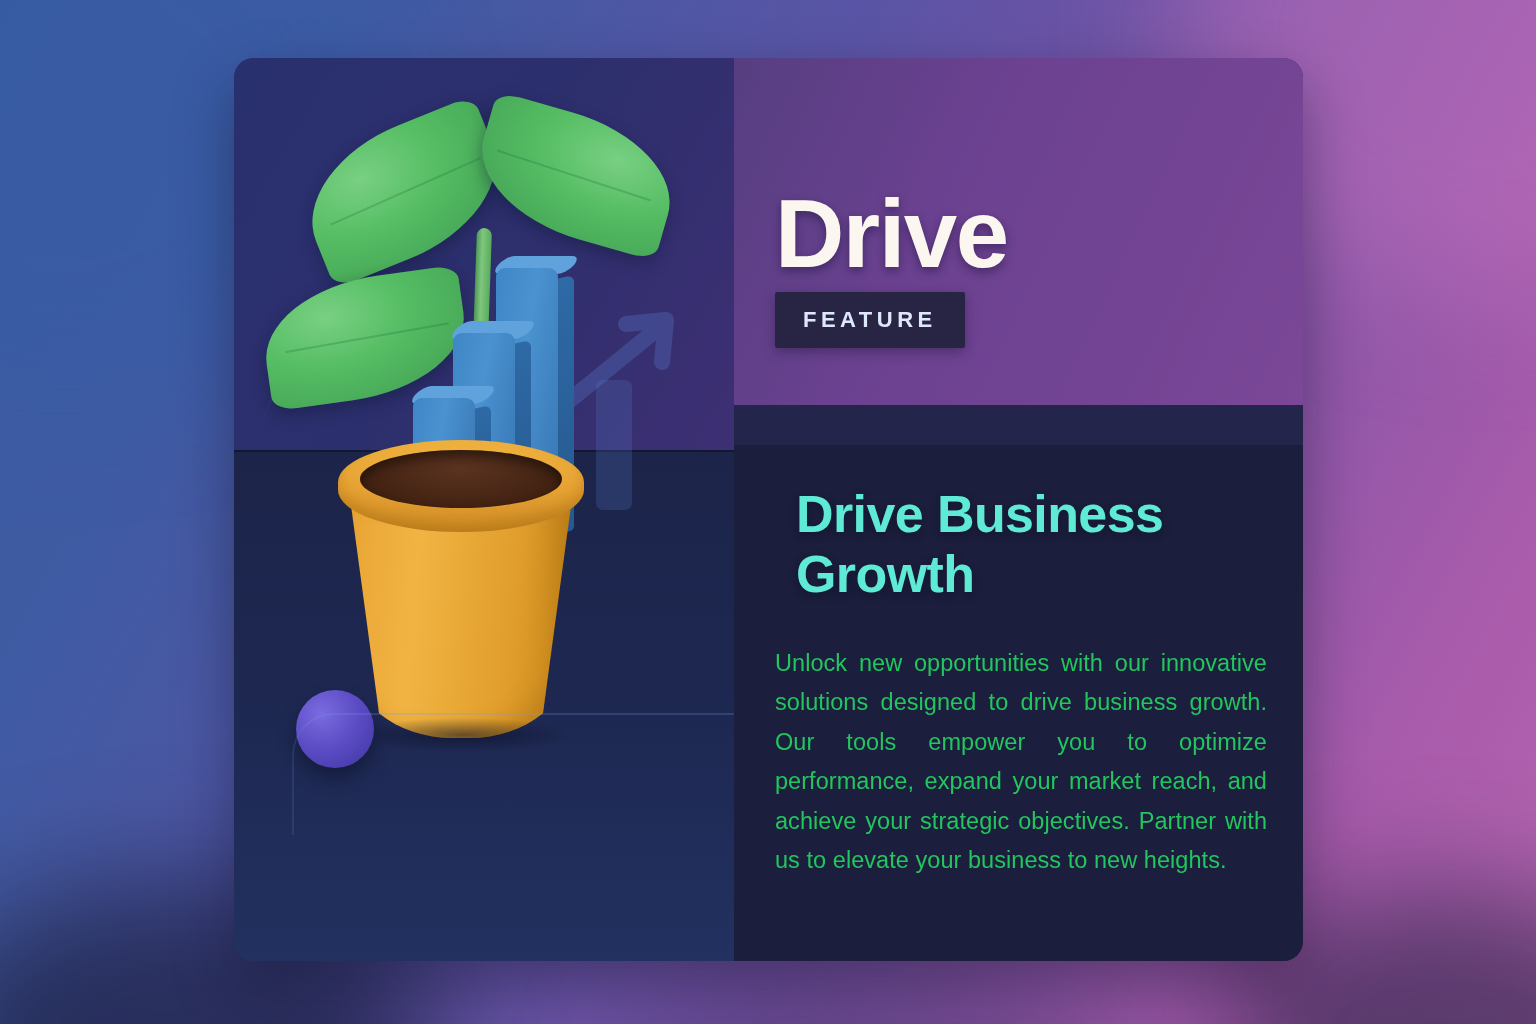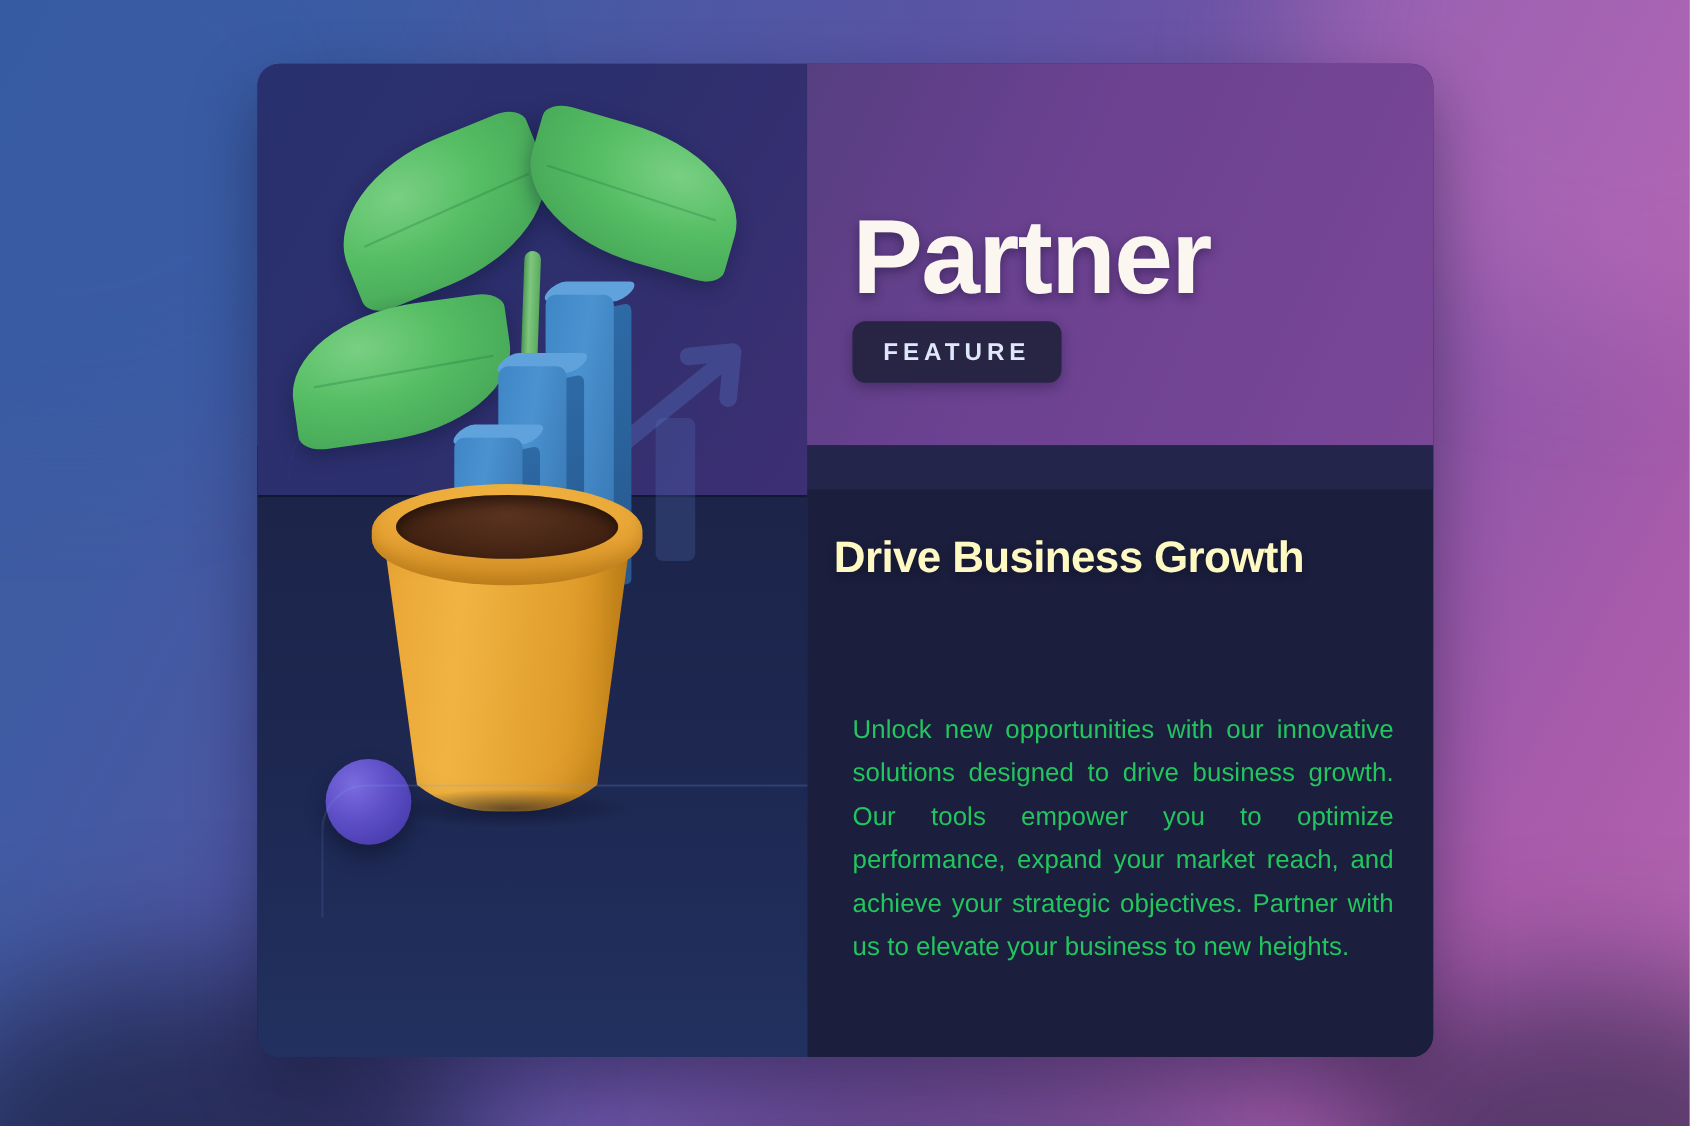--- a/index.html
+++ b/index.html
@@ -287,37 +287,37 @@
     text-shadow: 0 4px 10px rgba(20, 14, 48, 0.45);
   }
   .badge {
     position: absolute;
     left: 541px;
     top: 234px;
     height: 56px;
     padding: 0 28px;
     display: flex;
     align-items: center;
-    border-radius: 12px;
+    border-radius: 2px;
     background: #272444;
     color: #dfe8fb;
     font-size: 22px;
     font-weight: 700;
     letter-spacing: 4.5px;
     box-shadow: 0 4px 12px rgba(16, 12, 40, 0.35);
   }
   .heading {
     position: absolute;
-    left: 524px;
+    left: 562px;
     top: 426px;
     width: 500px;
-    font-size: 40px;
+    font-size: 52px;
     font-weight: 700;
     line-height: 1.16;
-    color: #fef9c3;
+    color: #5eead4;
     letter-spacing: -0.6px;
     text-shadow: 0 3px 8px rgba(10, 12, 32, 0.40);
   }
   .body-text {
     position: absolute;
     left: 541px;
     top: 586px;
     width: 492px;
     font-size: 23.5px;
     line-height: 1.68;
@@ -385,21 +385,21 @@
 
       <div class="pot-soil"></div>
       <div class="pot-body"></div>
       <div class="pot-rim"></div>
       <div class="pot-rim-hole"></div>
       <div class="pot-shadow"></div>
       <div class="purple-ball"></div>
       <div class="floor-sheen"></div>
     </div>
 
-    <div class="title">Partner</div>
+    <div class="title">Drive</div>
 
     <div class="badge">FEATURE</div>
 
     <div class="heading">Drive Business Growth</div>
 
     <div class="body-text">Unlock new opportunities with our innovative solutions designed to drive business growth. Our tools empower you to optimize performance, expand your market reach, and achieve your strategic objectives. Partner with us to elevate your business to new heights.</div>
 
   </div>
 </div>
 

